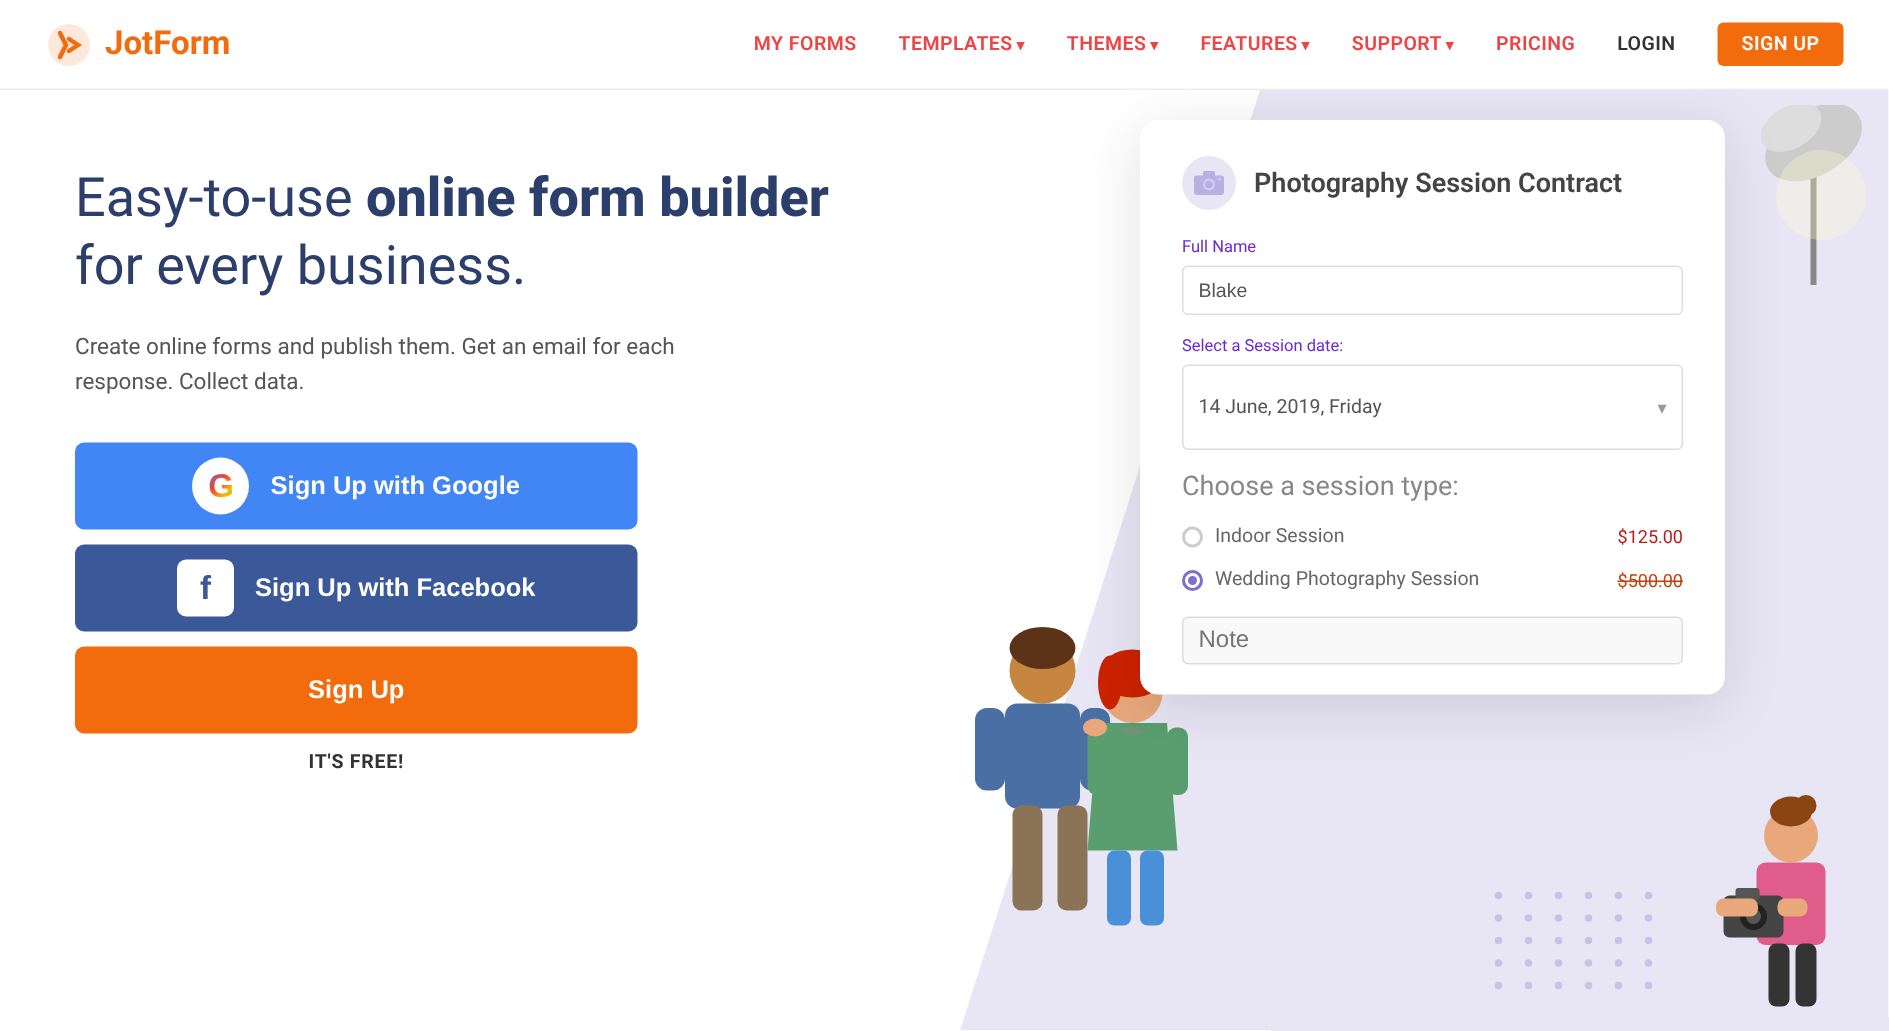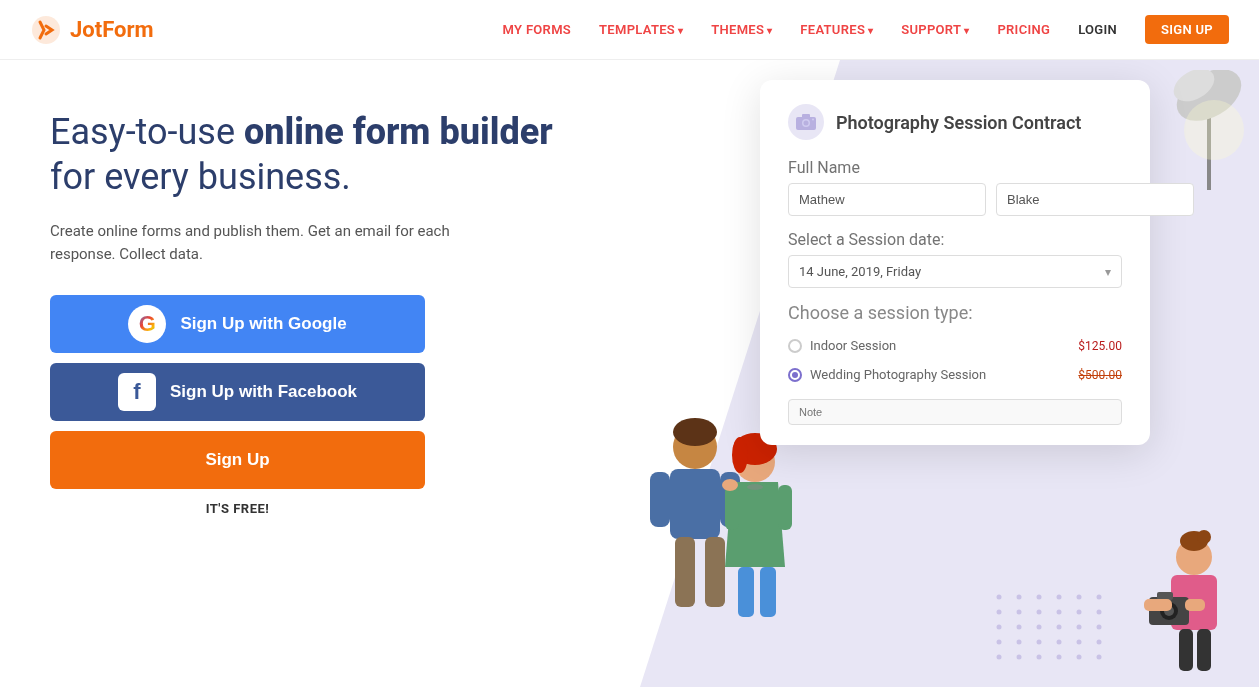--- a/index.html
+++ b/index.html
@@ -110,28 +110,28 @@
     .form-card-header {
       display: flex; align-items: center; gap: 12px; margin-bottom: 18px;
     }
     .camera-icon-circle {
       width: 36px; height: 36px; background: #e8e6f5; border-radius: 50%;
       display: flex; align-items: center; justify-content: center;
       font-size: 18px;
     }
     .form-card-title { font-size: 18px; font-weight: 600; color: #444; }
 
-    .form-field-label { font-size: 16px; color: #737373; margin-bottom: 6px; }
+    .form-field-label { font-size: 11px; color: #6d28d9; margin-bottom: 6px; }
     .form-row { display: flex; gap: 10px; margin-bottom: 14px; }
     .form-input {
       flex: 1; padding: 8px 10px; border: 1px solid #ddd;
       border-radius: 4px; font-size: 13px; color: #555; background: #fff;
     }
     .form-select {
-      width: 100%; padding: 8px 10px; border: 1px solid #ddd;
+      width: 100%; padding: 20px 10px; border: 1px solid #ddd;
       border-radius: 4px; font-size: 13px; color: #555; background: #fff;
       display: flex; justify-content: space-between; align-items: center;
       margin-bottom: 14px; cursor: pointer;
     }
     .form-select-arrow { color: #999; font-size: 12px; }
 
     .session-type-label { font-size: 18px; color: #888; margin-bottom: 8px; }
     .session-option {
       display: flex; align-items: center; justify-content: space-between;
       padding: 7px 0; font-size: 13px; color: #666;
@@ -148,21 +148,21 @@
     .radio-checked::after {
       content: ''; position: absolute; top: 2px; left: 2px;
       width: 6px; height: 6px; background: #7c6fcd; border-radius: 50%;
     }
     .price { font-size: 12px; color: #b91c1c; }
     .price-strikethrough { text-decoration: line-through; color: #c2410c; }
 
     .form-note-row { display: flex; gap: 10px; }
     .form-note-input {
       flex: 1; padding: 6px 10px; border: 1px solid #ddd;
-      border-radius: 4px; font-size: 11px; color: #aaa; background: #f9f9f9;
+      border-radius: 4px; font-size: 16px; color: #aaa; background: #f9f9f9;
     }
 
     
     .people-illustration {
       position: absolute;
       bottom: 0; left: -30px;
       width: 220px; height: 280px;
       z-index: 4;
     }
     
@@ -256,21 +256,20 @@
             <circle cx="10" cy="9" r="2.5" fill="#b8b0e0"></circle>
             <rect x="6" y="0" width="8" height="4" rx="1" fill="#b8b0e0"></rect>
             <circle cx="17" cy="5.5" r="1" fill="#d0cbf0"></circle>
           </svg>
         </div>
         <span class="form-card-title">Photography Session Contract</span>
       </div>
 
       <div class="form-field-label">Full Name</div>
       <div class="form-row">
-        <input class="form-input" type="text" readonly="" value="Mathew" style="">
         <input class="form-input" type="text" readonly="" value="Blake" style="">
       </div>
 
       <div class="form-field-label">Select a Session date:</div>
       <div class="form-select">
         <span>14 June, 2019, Friday</span>
         <span class="form-select-arrow">▾</span>
       </div>
 
       <div class="session-type-label">Choose a session type:</div>

